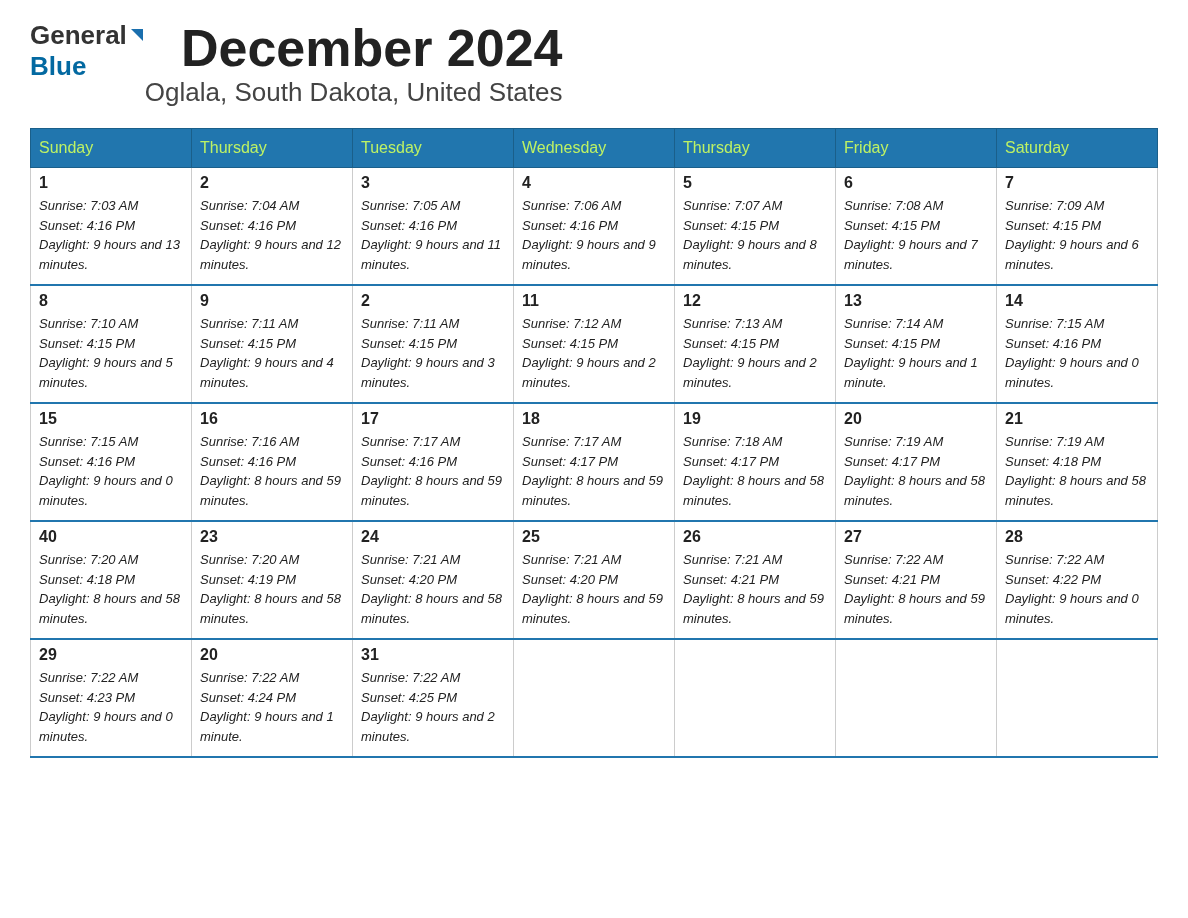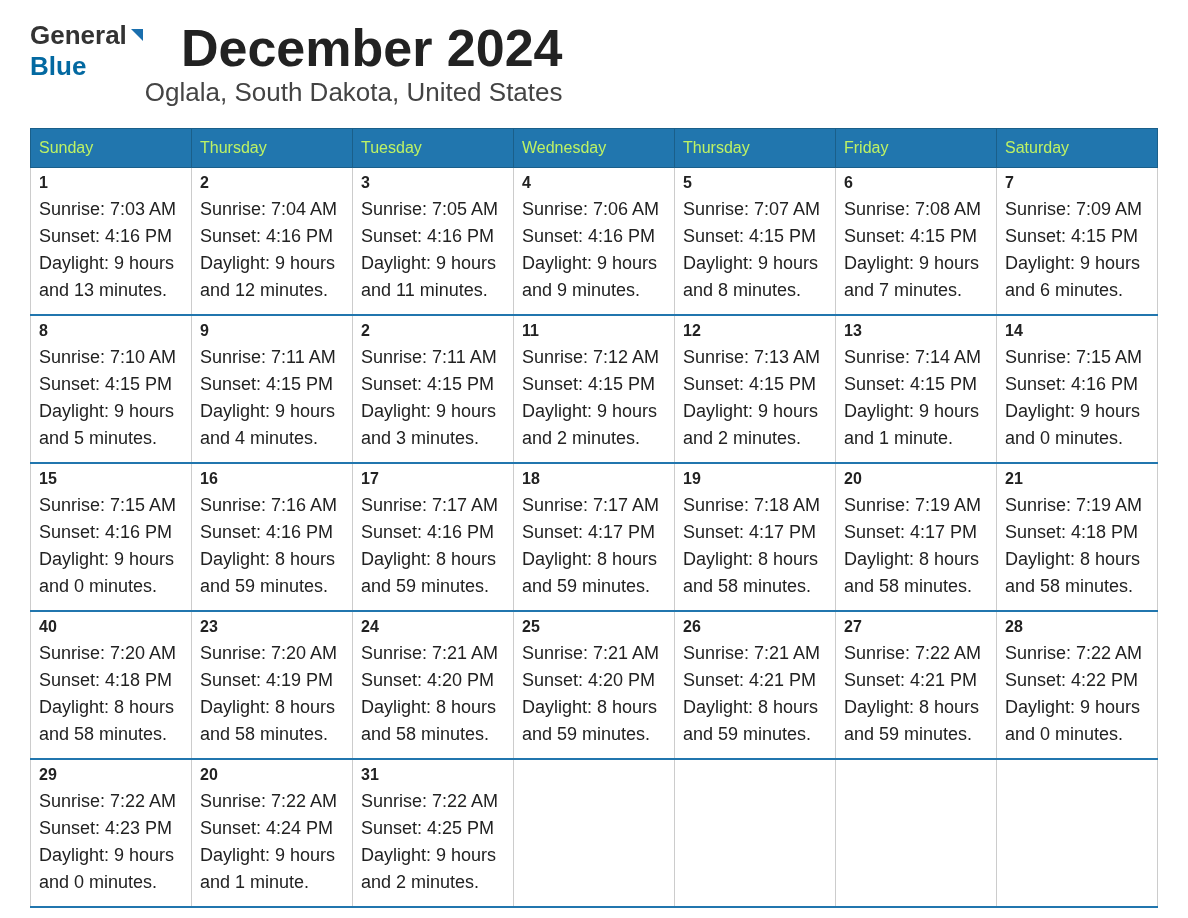--- a/index.html
+++ b/index.html
@@ -57,22 +57,23 @@
     .calendar-table tbody tr td:last-child {
       border-right: none;
     }
     .day-number {
       font-size: 16px;
       font-weight: bold;
       display: block;
       margin-bottom: 4px;
     }
     .day-info {
-      font-size: 18px;
+      font-size: 13px;
       line-height: 1.5;
+      font-style: italic;
     }
     .empty-cell {
       background: #fff;
     }
     .logo-block {
       line-height: 1.2;
     }
     .logo-line1 {
       font-size: 26px;
       font-weight: bold;

